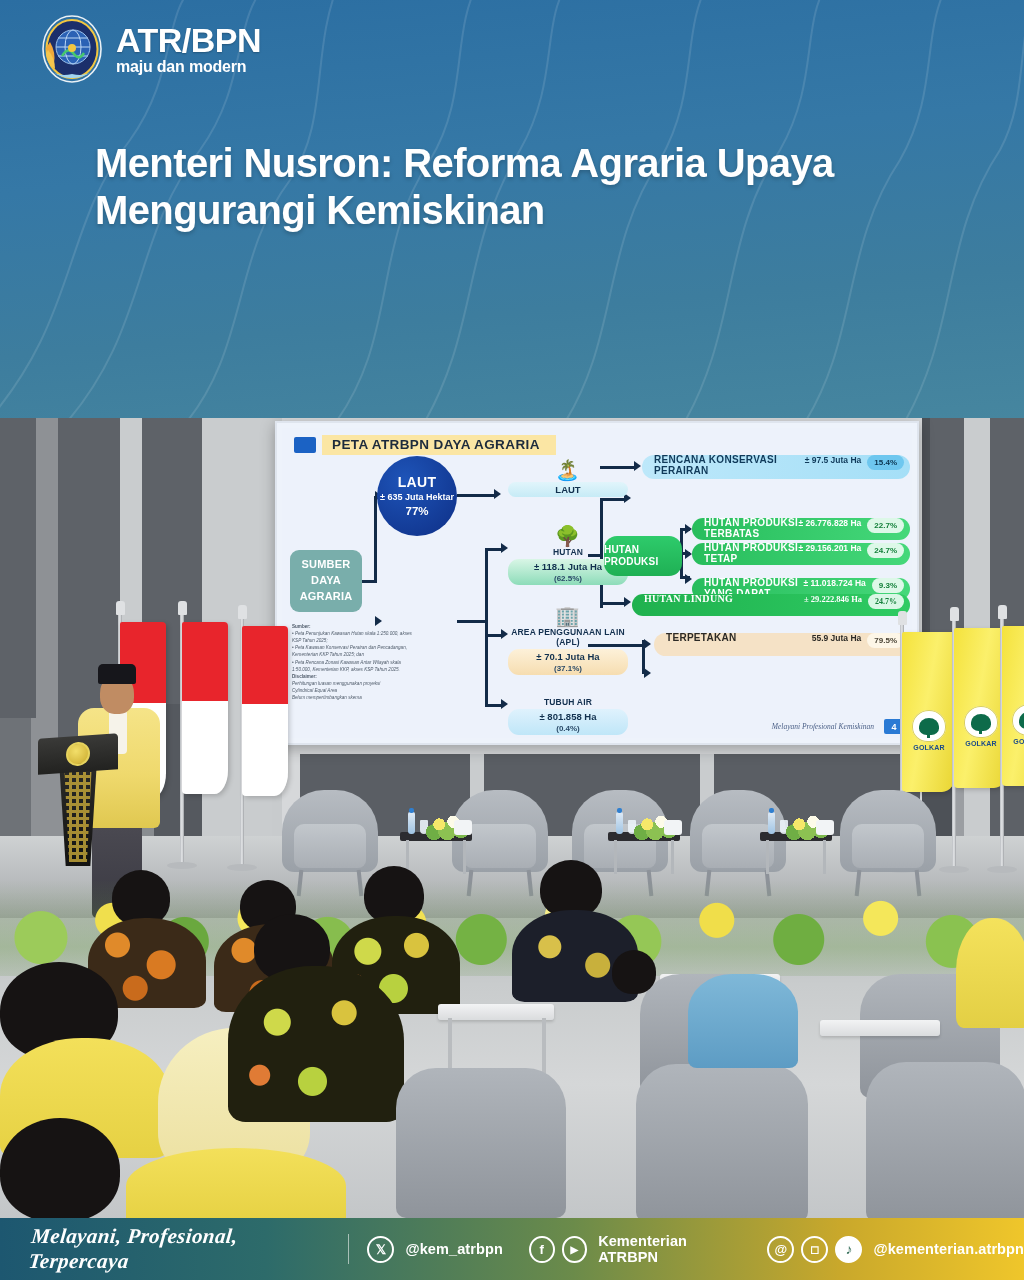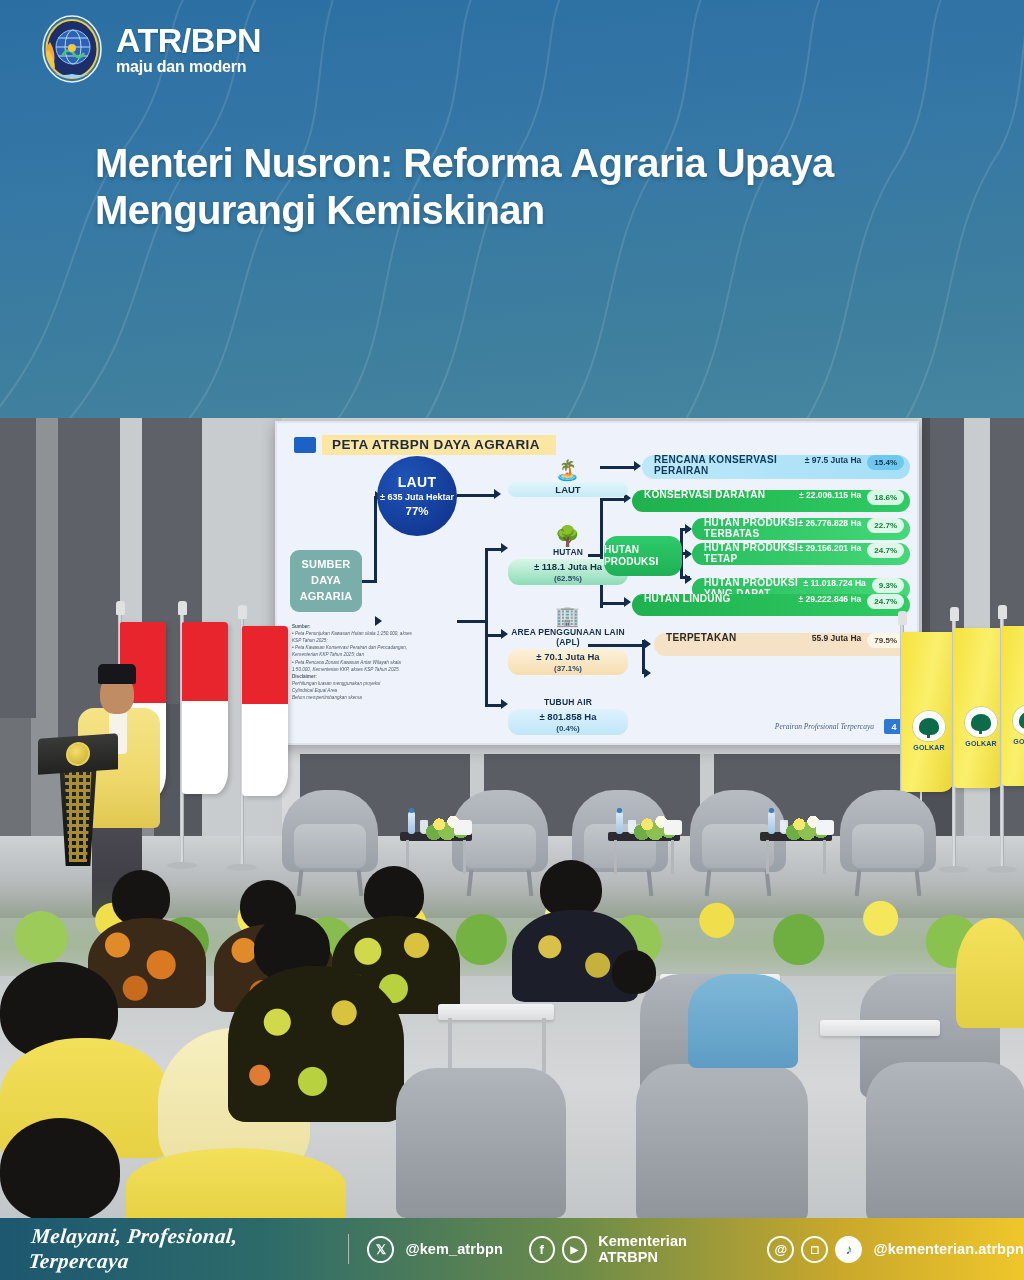--- a/index.html
+++ b/index.html
@@ -145,21 +145,21 @@
   .b-tan   { background:#f5e2c6; color:#2c2a26; }
   .b-tan .bp { background:#fdf6e7; color:#4a4436; }
   .b-red   { background:#e8191c; }
   .b-red .bp { background:#e8191c; color:#fff; }
 
   .bar1 { left:360px; top:27px; width:268px; height:24px; }
   .bar2 { left:350px; top:62px; width:278px; height:22px; }
   .bar3 { left:410px; top:90px; width:218px; height:22px; }
   .bar4 { left:410px; top:115px; width:218px; height:22px; }
   .bar5 { left:410px; top:150px; width:218px; height:22px; }
-  .bar6 { left:350px; top:166px; width:278px; height:22px; }
+  .bar6 { left:350px; top:166px; width:278px; height:22px;font-family:Liberation Serif, serif; }
   .bar7 { left:372px; top:205px; width:256px; height:23px; }
   .bar8 { left:362px; top:233px; width:266px; height:25px; }
 
   .n-hp {
     position:absolute; left:322px; top:108px; width:78px; height:40px;
     background:linear-gradient(180deg,#2ecb6b,#1fb054); border-radius:13px;
     color:#fff; font-weight:bold; font-size:10px; line-height:1.2;
     display:flex; align-items:center; justify-content:center; flex-direction:column;
     letter-spacing:.2px;
   }
@@ -494,25 +494,20 @@
 
         <div class="n-hp">
           <span>HUTAN PRODUKSI</span>
         </div>
 
         <div class="bar b-aqua bar1">
           <span class="bl">RENCANA KONSERVASI PERAIRAN</span>
           <span class="bv">± 97.5 Juta Ha</span>
           <span class="bp">15.4%</span>
         </div>
-        <div class="bar b-green bar2">
-          <span class="bl">KONSERVASI DARATAN</span>
-          <span class="bv">± 22.006.115 Ha</span>
-          <span class="bp">18.6%</span>
-        </div>
         <div class="bar b-green2 bar3">
           <span class="bl">HUTAN PRODUKSI TERBATAS</span>
           <span class="bv">± 26.776.828 Ha</span>
           <span class="bp">22.7%</span>
         </div>
         <div class="bar b-green2 bar4">
           <span class="bl">HUTAN PRODUKSI TETAP</span>
           <span class="bv">± 29.156.201 Ha</span>
           <span class="bp">24.7%</span>
         </div>
@@ -536,21 +531,21 @@
           <b>Sumber:</b>
           <div>• <span>Peta Penunjukan Kawasan Hutan skala 1:250.000, akses KSP Tahun 2025;</span></div>
           <div>• <span>Peta Kawasan Konservasi Perairan dan Pencadangan, Kementerian KKP Tahun 2025; dan</span></div>
           <div>• <span>Peta Rencana Zonasi Kawasan Antar Wilayah skala 1:50.000, Kementerian KKP, akses KSP Tahun 2025.</span></div>
           <b>Disclaimer:</b>
           <div>Perhitungan luasan menggunakan proyeksi</div>
           <div>Cylindrical Equal Area</div>
           <div>Belum mempertimbangkan skema</div>
         </div>
 
-        <div class="slide-foot">Perairan Profesional Terpercaya</div>
+        <div class="slide-foot">Melayani Profesional Kemiskinan</div>
         <div class="slide-num">4</div>
       </div>
     </div>
 
     <div class="flag" style="left:118px;top:196px">
       <div class="pole" style="left:0;top:0;height:256px">
           <span class="pole-top"></span>
           <span class="pole-base" style="top:254px"></span>
         </div>
       <div class="id-flag" style="left:2px;top:8px;height:176px"></div>

